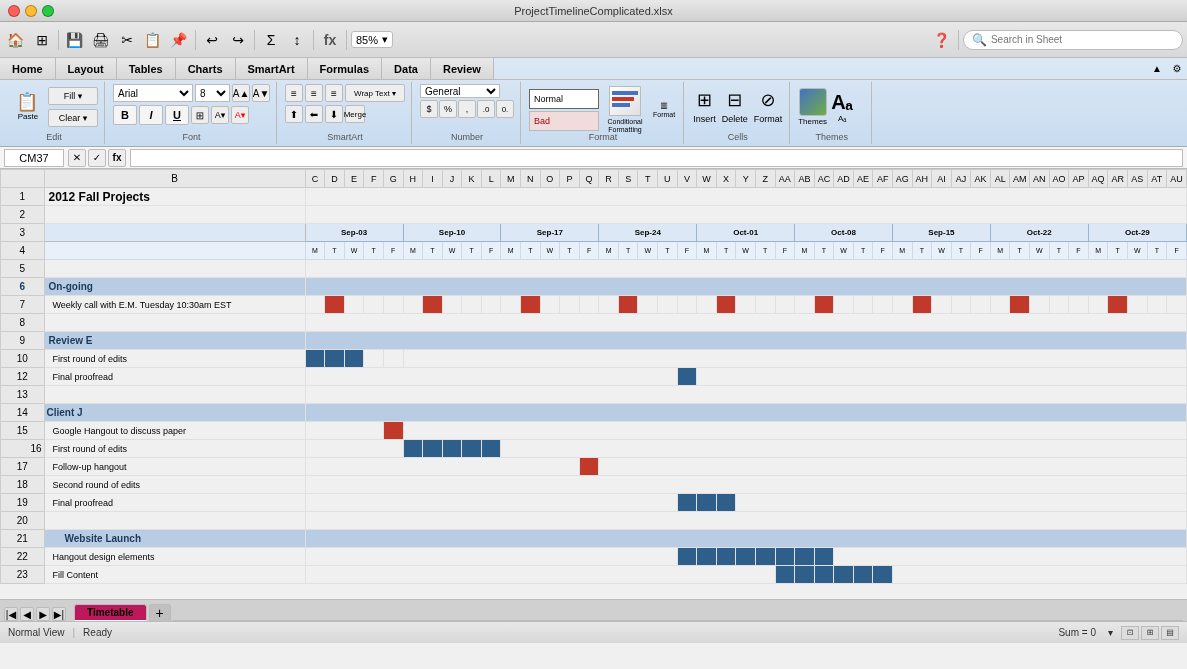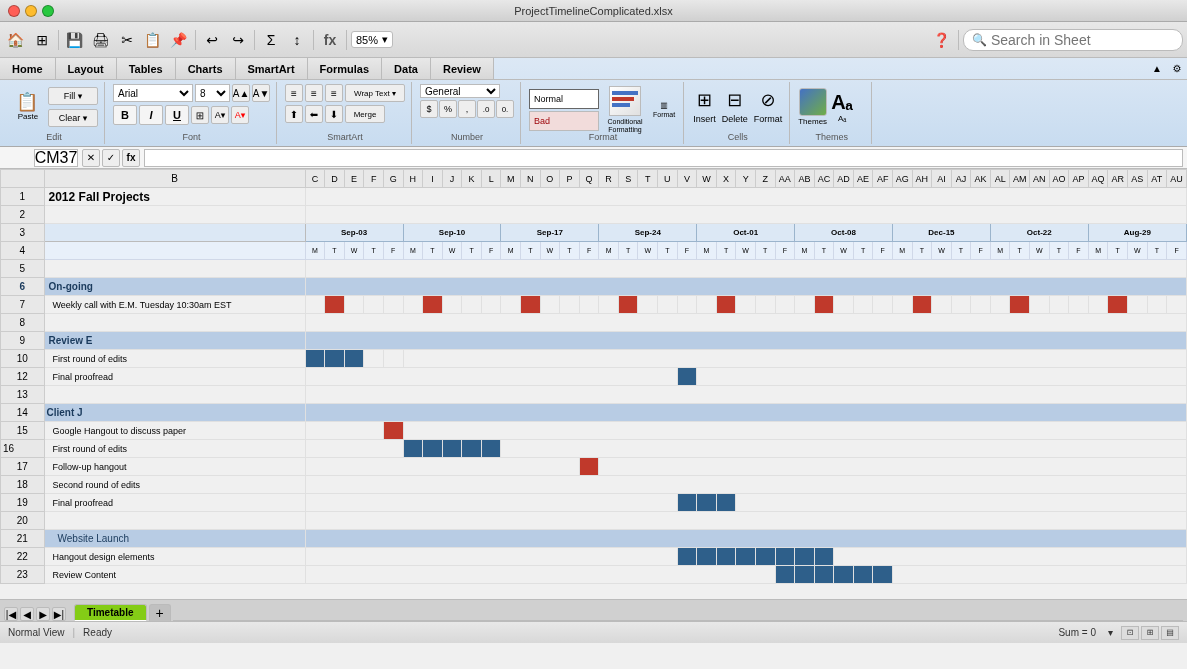--- a/index.html
+++ b/index.html
@@ -54,21 +54,21 @@
     .formula-bar-zoom {
       display: flex; align-items: center; gap: 4px;
       background: white; border: 1px solid #bbb; border-radius: 3px;
       padding: 1px 4px; font-size: 11px;
     }
     .search-bar {
       display: flex; align-items: center;
       background: white; border: 1px solid #bbb; border-radius: 10px;
       padding: 2px 8px; min-width: 220px;
     }
-    .search-bar input { border: none; outline: none; font-size: 14px; width: 180px; background: transparent; }
+    .search-bar input { border: none; outline: none; font-size: 10px; width: 180px; background: transparent; }
 
     
     .ribbon {
       background: linear-gradient(to bottom, #dce8f5, #c8dcf0);
       border-bottom: 1px solid #aaa;
     }
     .ribbon-tabs {
       display: flex;
       height: 22px;
       border-bottom: 1px solid #bbb;
@@ -128,26 +128,26 @@
     .formula-bar {
       height: 22px;
       background: #f5f5f5;
       border-bottom: 1px solid #bbb;
       display: flex;
       align-items: center;
       padding: 0 4px;
       gap: 4px;
     }
     .cell-ref {
-      width: 44px; height: 18px;
+      width: 60px; height: 18px;
       border: 1px solid #bbb;
       background: white;
       text-align: center;
-      font-size: 16px;
-      display: flex; align-items: center; justify-content: center; margin-left: 30px;
+      font-size: 11px;
+      display: flex; align-items: center; justify-content: center;
     }
     .formula-input {
       flex: 1; height: 18px;
       border: 1px solid #bbb;
       background: white;
       padding: 0 4px;
       font-size: 11px;
       display: flex; align-items: center;
     }
 
@@ -199,21 +199,21 @@
     .sheet-tab {
       padding: 2px 12px;
       background: #c0c0c0;
       border: 1px solid #bbb;
       border-bottom: none;
       font-size: 10px;
       cursor: pointer;
       border-radius: 3px 3px 0 0;
     }
     .sheet-tab.active {
-      background: #84cc16;
+      background: #be185d;
       border-bottom: 1px solid white;
       font-weight: bold;
       text-align: right;
     }
     .sheet-nav {
       display: flex; align-items: center; gap: 2px;
       margin-right: 6px;
     }
     .nav-arrow {
       width: 14px; height: 14px;
@@ -404,21 +404,21 @@
         <div class="font-row">
           <div class="small-btn">≡</div>
           <div class="small-btn">≡</div>
           <div class="small-btn">≡</div>
           <div class="small-btn" style="width:60px; font-size:8px;">Wrap Text ▾</div>
         </div>
         <div class="font-row">
           <div class="small-btn">⬆</div>
           <div class="small-btn">⬅</div>
           <div class="small-btn">⬇</div>
-          <div class="small-btn" style="width:40px; font-size:8px;text-align:center;">Merge</div>
+          <div class="small-btn" style="width:20px; font-size:8px;text-align:center;">Merge</div>
         </div>
       </div>
       <div class="ribbon-group-label">SmartArt</div>
     </div>
 
     <div class="ribbon-group" style="width:100px">
       <div class="ribbon-group-content" style="flex-direction:column; align-items:flex-start; gap:3px; padding-bottom:12px;">
         <div class="number-format-box">
           <select class="number-select">
             <option>General</option>
@@ -623,23 +623,23 @@
         <tr style="height:14px;">
           <td style="background:#e8e8e8; border:1px solid #ccc; text-align:center; font-size:10px;">3</td>
           <td style="background:#dce8f5; border:1px solid #bbb; font-size:8px; font-weight:bold;"></td>
 
           <td colspan="5" style="background:#dce8f5; border:1px solid #9bb4cc; font-size:8px; font-weight:bold; text-align:center;">Sep-03</td>
           <td colspan="5" style="background:#dce8f5; border:1px solid #9bb4cc; font-size:8px; font-weight:bold; text-align:center;">Sep-10</td>
           <td colspan="5" style="background:#dce8f5; border:1px solid #9bb4cc; font-size:8px; font-weight:bold; text-align:center;">Sep-17</td>
           <td colspan="5" style="background:#dce8f5; border:1px solid #9bb4cc; font-size:8px; font-weight:bold; text-align:center;">Sep-24</td>
           <td colspan="5" style="background:#dce8f5; border:1px solid #9bb4cc; font-size:8px; font-weight:bold; text-align:center;">Oct-01</td>
           <td colspan="5" style="background:#dce8f5; border:1px solid #9bb4cc; font-size:8px; font-weight:bold; text-align:center;">Oct-08</td>
-          <td colspan="5" style="background:#dce8f5; border:1px solid #9bb4cc; font-size:8px; font-weight:bold; text-align:center;">Dec-15</td>
+          <td colspan="5" style="background:#dce8f5; border:1px solid #9bb4cc; font-size:8px; font-weight:bold; text-align:center;">Sep-15</td>
           <td colspan="5" style="background:#dce8f5; border:1px solid #9bb4cc; font-size:8px; font-weight:bold; text-align:center;">Oct-22</td>
-          <td colspan="5" style="background:#dce8f5; border:1px solid #9bb4cc; font-size:8px; font-weight:bold; text-align:center;">Aug-29</td>
+          <td colspan="5" style="background:#dce8f5; border:1px solid #9bb4cc; font-size:8px; font-weight:bold; text-align:center;">Oct-29</td>
         </tr>
 
         <tr style="height:12px;">
           <td style="background:#e8e8e8; border:1px solid #ccc; text-align:center; font-size:10px;">4</td>
           <td style="background:#e8f0fa; border:1px solid #d0d8e8;"></td>
 
           <td style="background:#e8f0fa; border:1px solid #d0d8e8; font-size:7px; text-align:center;">M</td>
           <td style="background:#e8f0fa; border:1px solid #d0d8e8; font-size:7px; text-align:center;">T</td>
           <td style="background:#e8f0fa; border:1px solid #d0d8e8; font-size:7px; text-align:center;">W</td>
           <td style="background:#e8f0fa; border:1px solid #d0d8e8; font-size:7px; text-align:center;">T</td>
@@ -804,21 +804,21 @@
 
         <tr>
           <td style="background:#e8e8e8; border:1px solid #ccc; text-align:center; font-size:10px;">15</td>
           <td style="padding-left:8px; font-size:9px;">Google Hangout to discuss paper</td>
           <td colspan="4"></td>
           <td style="background:#c0392b;"></td>
           <td colspan="40"></td>
         </tr>
 
         <tr>
-          <td style="background:#e8e8e8; border:1px solid #ccc; text-align:left; font-size:10px;">16</td>
+          <td style="background:#e8e8e8; border:1px solid #ccc; text-align:right; font-size:10px;">16</td>
           <td style="padding-left:8px; font-size:9px;">First round of edits</td>
           <td colspan="5"></td>
           <td style="background:#2e5f8a;"></td>
           <td style="background:#2e5f8a;"></td>
           <td style="background:#2e5f8a;"></td>
           <td style="background:#2e5f8a;"></td>
           <td style="background:#2e5f8a;"></td>
           <td colspan="35"></td>
         </tr>
 
@@ -847,42 +847,42 @@
         </tr>
 
         <tr>
           <td style="background:#e8e8e8; border:1px solid #ccc; text-align:center; font-size:10px;">20</td>
           <td></td>
           <td colspan="45"></td>
         </tr>
 
         <tr>
           <td style="background:#e8e8e8; border:1px solid #ccc; text-align:center; font-size:10px;">21</td>
-          <td style="background:#b8cce4; font-weight:normal; color:#1a3a5c; padding-left:13px;margin-left:43px;">Website Launch</td>
+          <td style="background:#b8cce4; font-weight:bold; color:#1a3a5c; padding-left:20px;margin-left:43px;">Website Launch</td>
           <td colspan="45" style="background:#b8cce4;"></td>
         </tr>
 
         <tr>
           <td style="background:#e8e8e8; border:1px solid #ccc; text-align:center; font-size:10px;">22</td>
           <td style="padding-left:8px; font-size:9px;">Hangout design elements</td>
           <td colspan="19"></td>
           <td style="background:#2e5f8a;"></td>
           <td style="background:#2e5f8a;"></td>
           <td style="background:#2e5f8a;"></td>
           <td style="background:#2e5f8a;"></td>
           <td style="background:#2e5f8a;"></td>
           <td style="background:#2e5f8a;"></td>
           <td style="background:#2e5f8a;"></td>
           <td style="background:#2e5f8a;"></td>
           <td colspan="18"></td>
         </tr>
 
         <tr>
           <td style="background:#e8e8e8; border:1px solid #ccc; text-align:center; font-size:10px;">23</td>
-          <td style="padding-left:8px; font-size:9px;">Review Content</td>
+          <td style="padding-left:8px; font-size:9px;">Fill Content</td>
           <td colspan="24"></td>
           <td style="background:#2e5f8a;"></td>
           <td style="background:#2e5f8a;"></td>
           <td style="background:#2e5f8a;"></td>
           <td style="background:#2e5f8a;"></td>
           <td style="background:#2e5f8a;"></td>
           <td style="background:#2e5f8a;"></td>
           <td colspan="15"></td>
         </tr>
 

